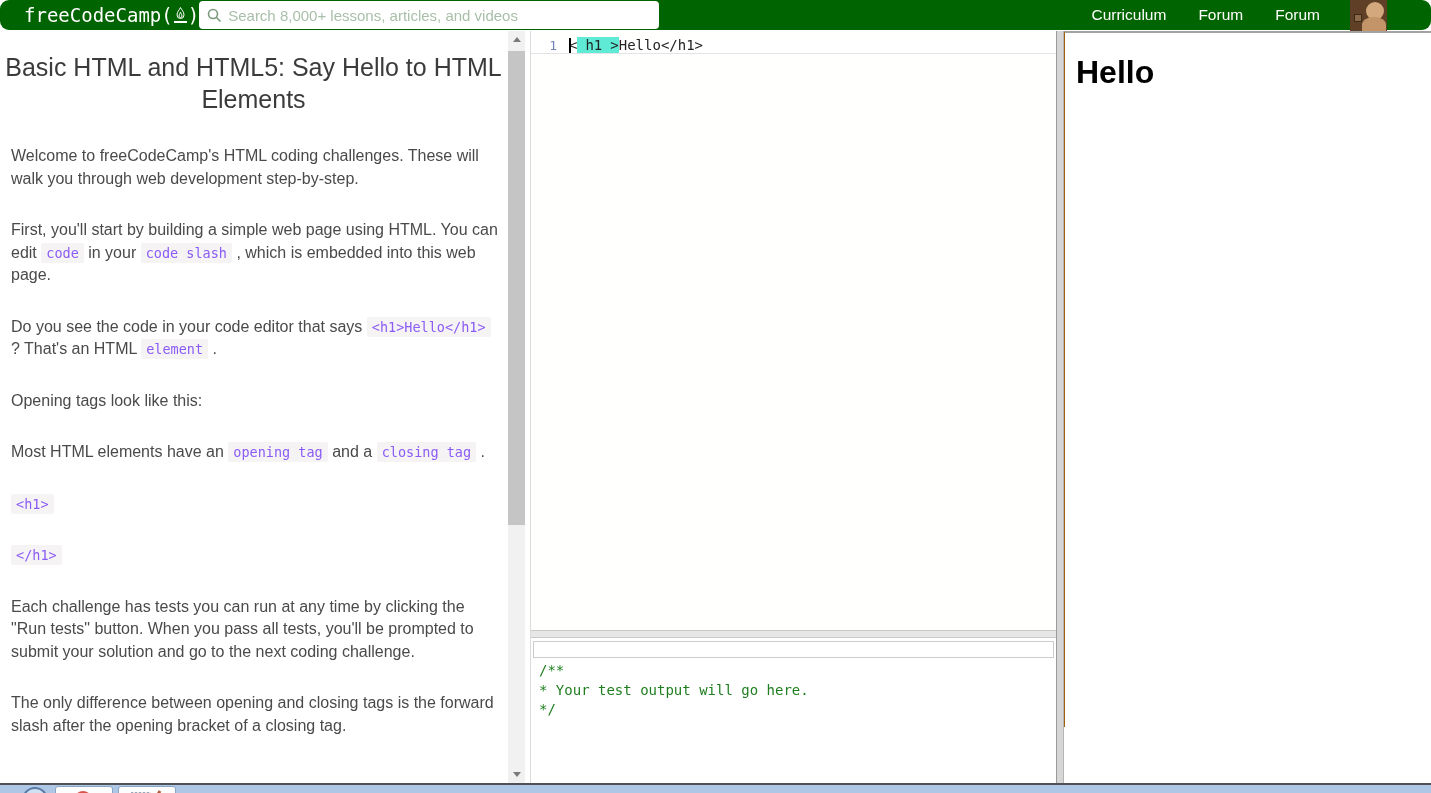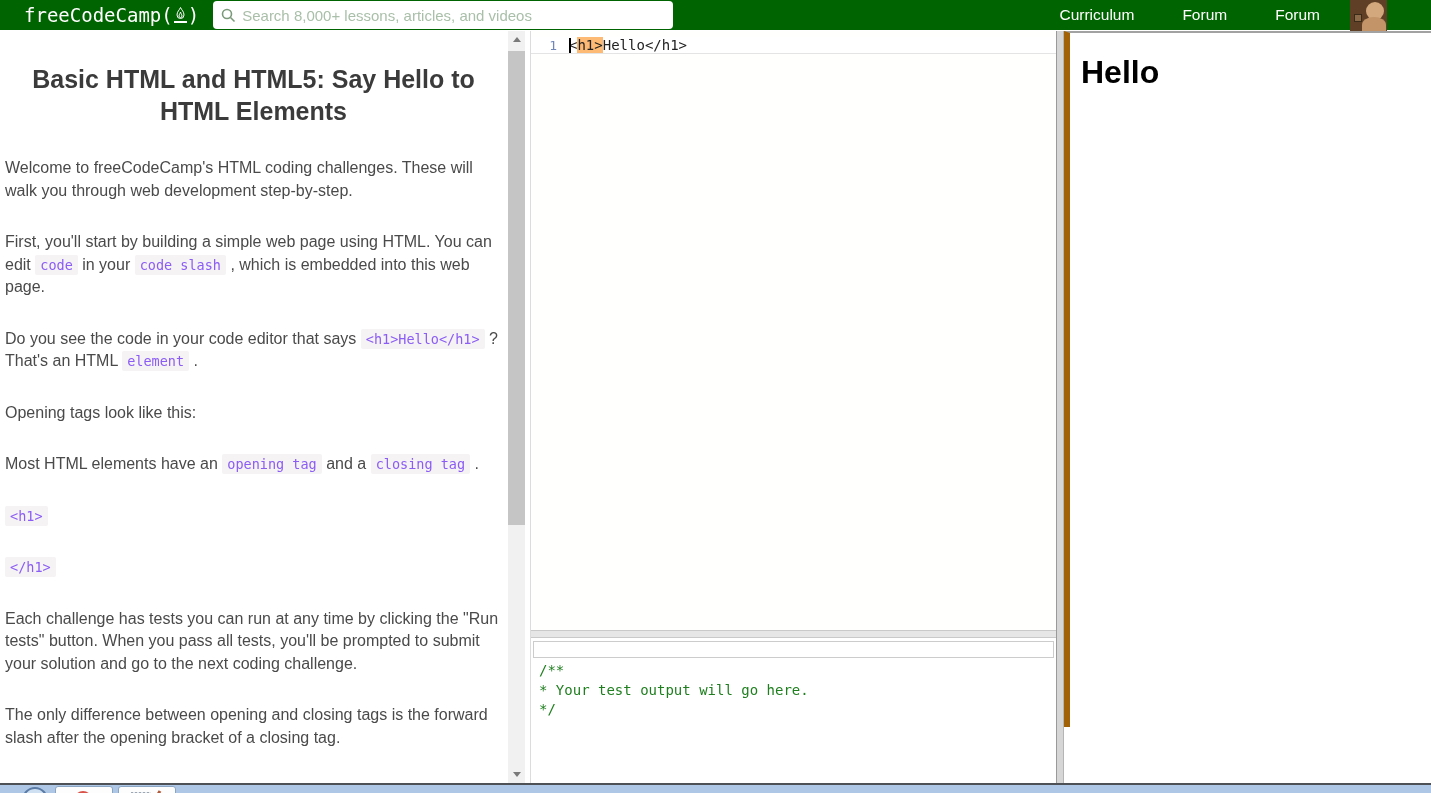--- a/index.html
+++ b/index.html
@@ -1,54 +1,54 @@
 <!DOCTYPE html>
 <html><head>
 <meta charset="utf-8">
 <style>
   * { margin:0; padding:0; box-sizing:border-box; }
   html,body { width:1431px; height:793px; overflow:hidden; background:#fff;
               font-family:"Liberation Sans", sans-serif; }
 
   
   .navbar { position:absolute; top:0; left:0; width:1431px; height:30px;
-            background:#006400; display:flex; align-items:center; }
+            background:#006400; display:flex; align-items:center;border-radius:9px; }
   .logo { color:#fff; font-family:"DejaVu Sans Mono", monospace;
           font-size:19px; margin-left:24px; display:flex; align-items:center;
           text-decoration:none; white-space:nowrap; }
   .logo .flame-wrap { display:inline-block; border-bottom:2px solid #fff;
           padding:0 1px 0px 1px; margin:0 1px; line-height:0; }
-  .search-box { margin-left:14px; width:460px; height:28px; background:#fff;
+  .search-box { width:460px; height:28px; background:#fff;
           border-radius:4px; display:flex; align-items:center; padding:8px 8px; }
   .search-box input { border:none; outline:none; flex:1; font-size:15px;
           font-family:"Liberation Sans", sans-serif; color:#444; margin-left:6px;
           background:transparent; }
   .search-box input::placeholder { color:#a9bfa9; }
-  .nav-links { margin-left:auto; display:flex; align-items:center; gap:48px;
+  .nav-links { margin-left:auto; display:flex; align-items:center; gap:32px;
           margin-right:30px; }
   .nav-links a { color:#fff; font-size:15.5px; text-decoration:none; }
   .avatar { width:37px; height:31px; margin-right:44px; position:relative;
           background:#5f4026; overflow:hidden; }
   .avatar .head { position:absolute; right:3px; top:2px; width:18px; height:18px;
           border-radius:50%; background:#d3a87c; }
   .avatar .body2 { position:absolute; right:1px; top:17px; width:24px; height:16px;
           border-radius:50% 50% 0 0; background:#c29468; }
   .avatar .badge { position:absolute; left:4px; top:14px; width:8px; height:8px;
           background:#8a6a48; border:1px solid #3a2a18; font-size:4px; }
 
   
   .main { position:absolute; top:31px; left:0; width:1431px; height:752px;
           display:flex; background:#fff; }
 
   
   .instructions { width:508px; height:752px; overflow:hidden; padding:14px 6px 0 5px; }
-  .instructions h1 { font-size:25px; font-weight:700; color:#3b3b3b;
-          text-align:center; line-height:32px; margin:18px 0 30px 0; }
+  .instructions h1 { font-size:25px; font-weight:400; color:#3b3b3b;
+          text-align:center; line-height:32px; margin:6px 0 30px 0; }
   .instructions p { font-size:16px; color:#4a4a4a; line-height:22.5px;
-          margin:0 0 29px 0; }
+          margin:0 0 29px 6px; }
   .inline-code { font-family:"DejaVu Sans Mono", monospace; font-size:13.5px;
           color:#8b5cf6; background:#f5f3f3; padding:2px 5px; border-radius:2px;
           white-space:nowrap; }
 
   
   .scrollbar { width:17px; height:752px; background:#f1f1f1; position:relative; }
   .sb-btn { position:absolute; left:0; width:17px; height:17px; background:#f1f1f1;
           display:flex; align-items:center; justify-content:center; }
   .sb-up { top:0; } .sb-down { bottom:0; }
   .tri-up { width:0; height:0; border-left:4px solid transparent;
@@ -65,36 +65,36 @@
           background:#fffffb; }
   .editor { height:599px; background:#fffffd; position:relative;
           font-family:"DejaVu Sans Mono", monospace; font-size:14px; }
   .code-line { display:flex; align-items:center; height:17px; margin-top:6px;
           border-bottom:1px solid #e4e4e4; background:#fff; }
   .gutter-num { width:38px; text-align:right; padding-right:12px; color:#7086b8;
           font-size:13px; }
   .cursor-bar { display:inline-block; width:2px; height:15px; background:#000;
           margin-right:-2px; position:relative; z-index:2; }
   .tok { color:#222; white-space:pre; }
-  .tok.hl { background:#fdba74; }
+  .tok.hl { background:#5eead4;padding-left:8px; }
   .splitter { height:8px; background:#e6e6e6; border-top:1px solid #c9c9c9;
           border-bottom:1px solid #c9c9c9; cursor:row-resize; }
   .console { flex:1; background:#fff; padding:2px 2px 0 2px; }
   .console-topbox { height:17px; border:1px solid #ccc; background:#fff;
           margin:1px 0 3px 0; }
   .console-lines { font-family:"DejaVu Sans Mono", monospace; font-size:14px;
           line-height:19.5px; color:#1f7f1f; padding-left:6px; white-space:pre; }
 
   
   .mid-divider { width:8px; height:752px; background:#d6d6d6;
           border-left:1px solid #9a9a9a; border-right:1px solid #b5b5b5; }
 
   
   .preview { flex:1; height:696px; background:#fff;
-          border-top:2px solid #a2a2a2; border-left:6px solid #a16207; }
+          border-top:2px solid #a2a2a2; border-left:1px solid #a16207; }
   .preview h1 { font-size:32px; font-weight:700; color:#000;
           margin:21px 0 0 11px; font-family:"Liberation Sans", sans-serif; }
 
   
   .bottom-line { position:absolute; top:783px; left:0; width:1431px; height:2px;
           background:#4e5257; }
   .taskbar { position:absolute; top:785px; left:0; width:1431px; height:8px;
           background:#aec7e6; overflow:hidden; }
   .tb-orb { position:absolute; left:22px; top:2px; width:26px; height:26px;
           border-radius:50%; border:2px solid #5a7ba6; background:#cfe0f2; }

